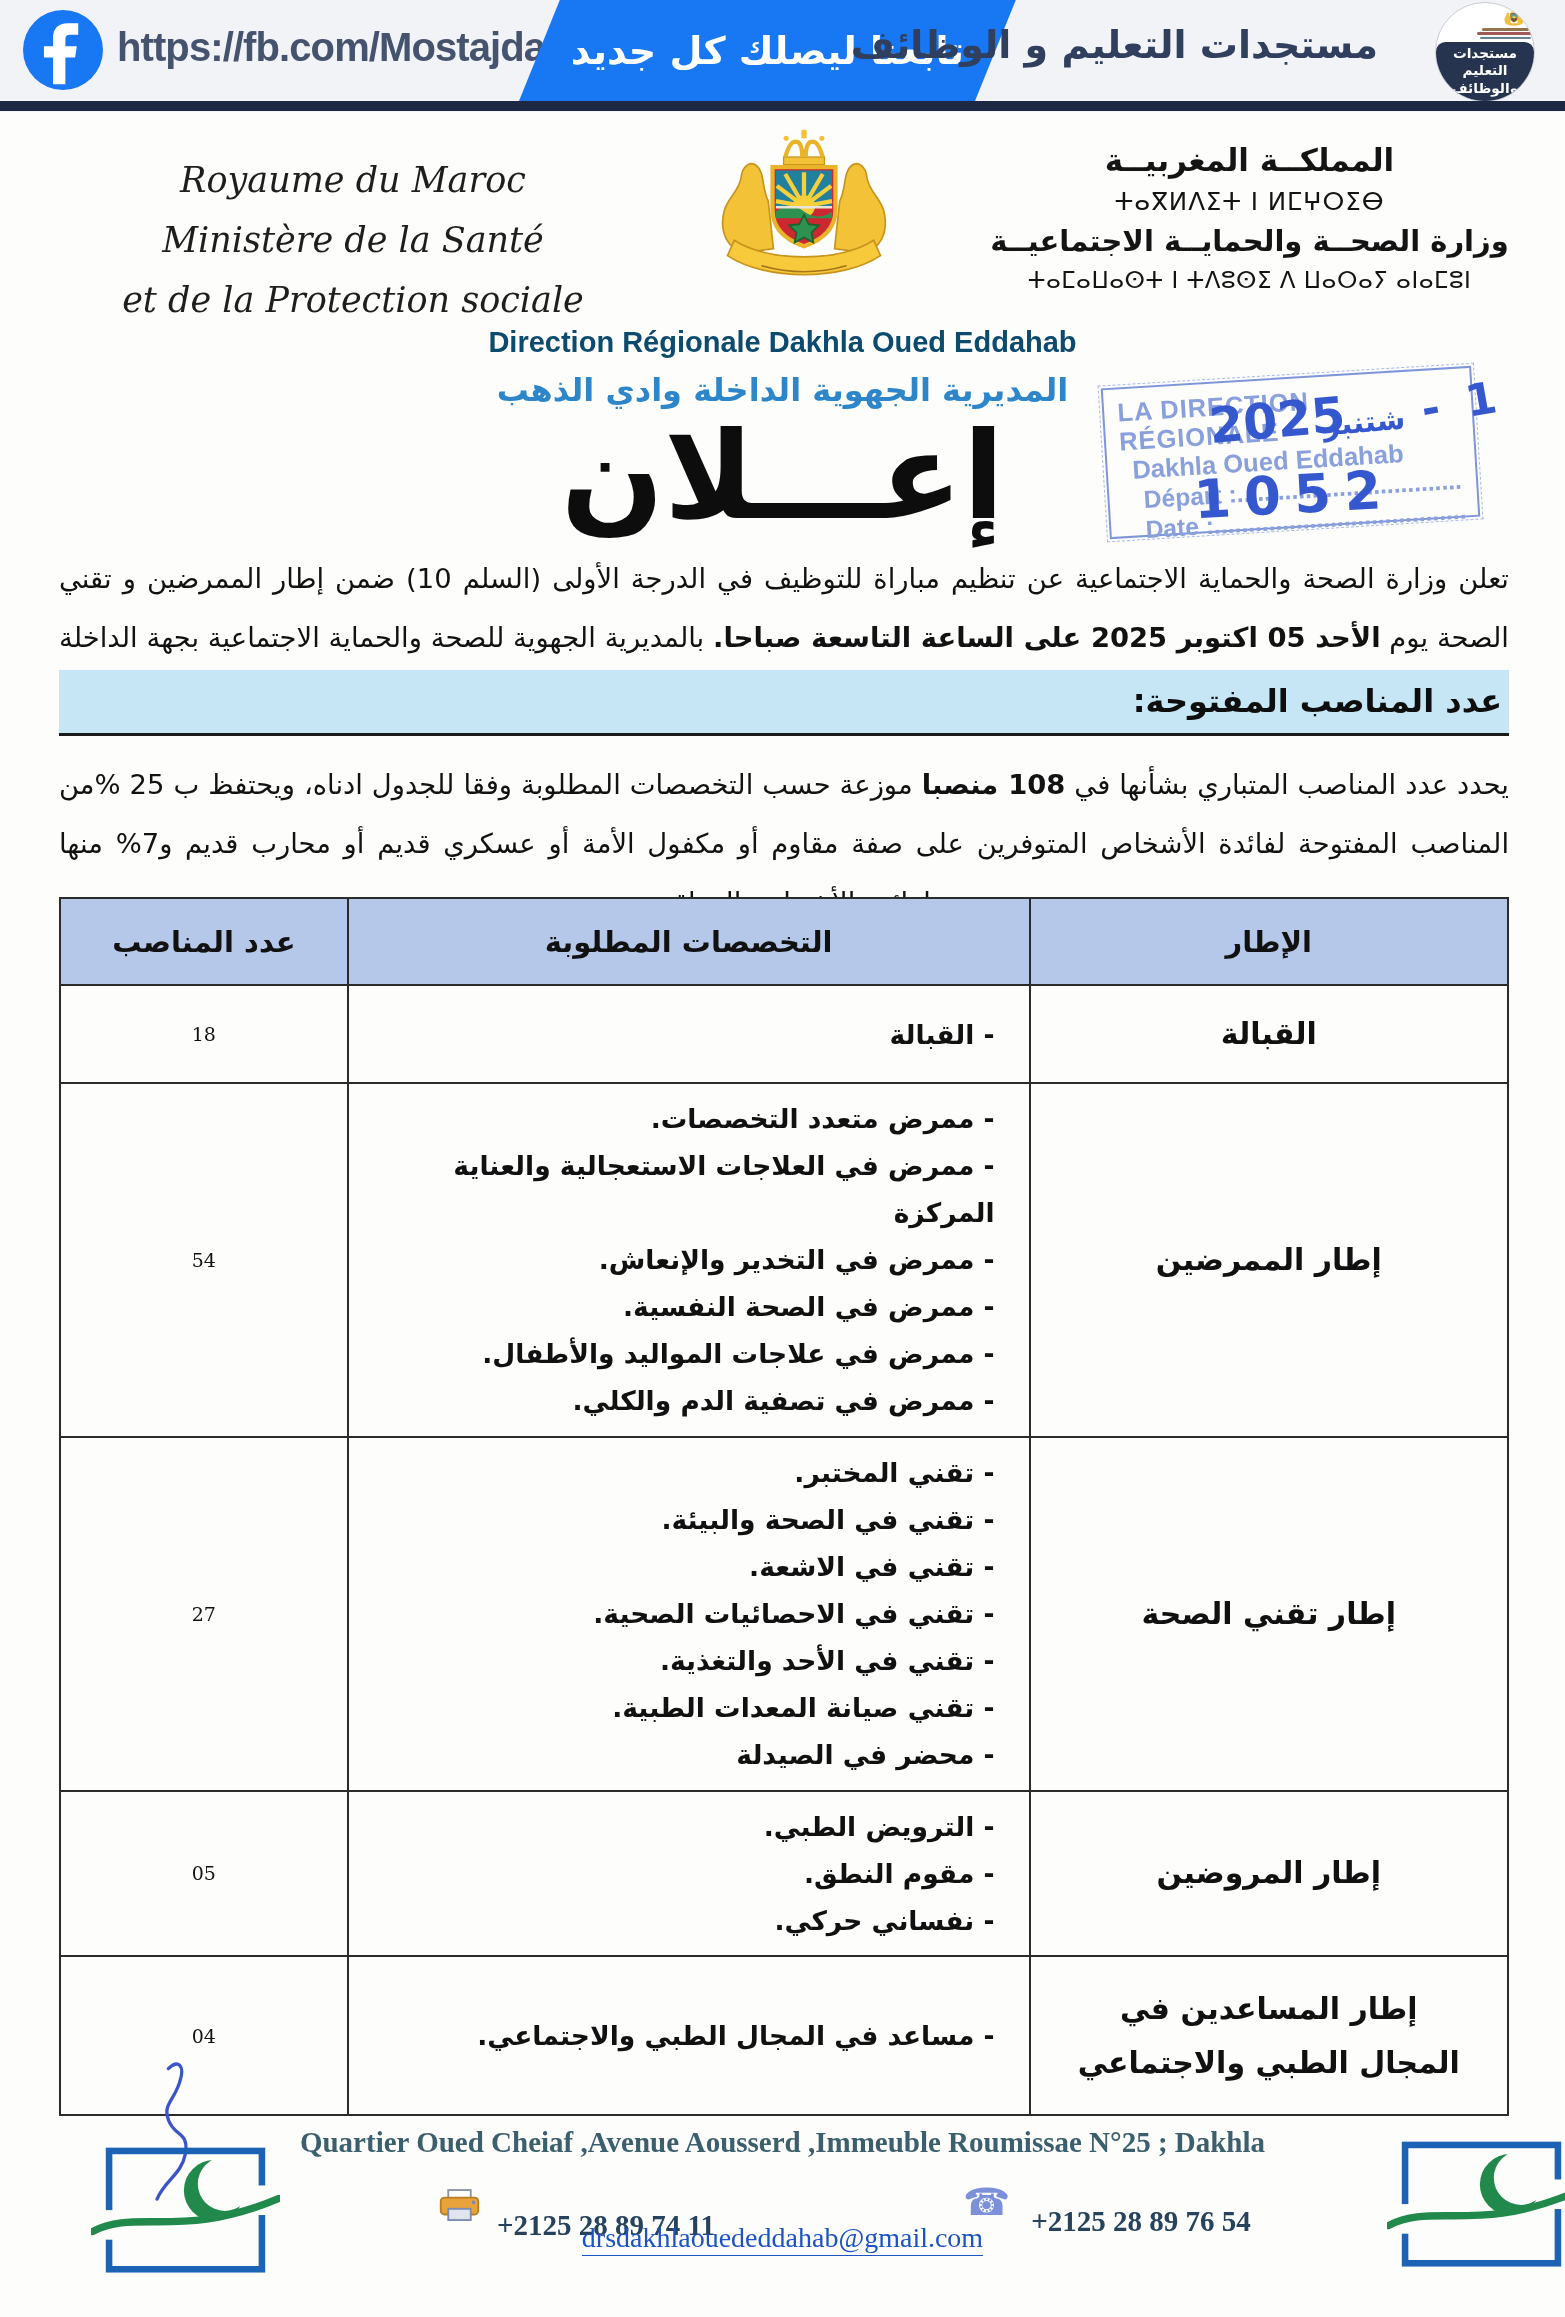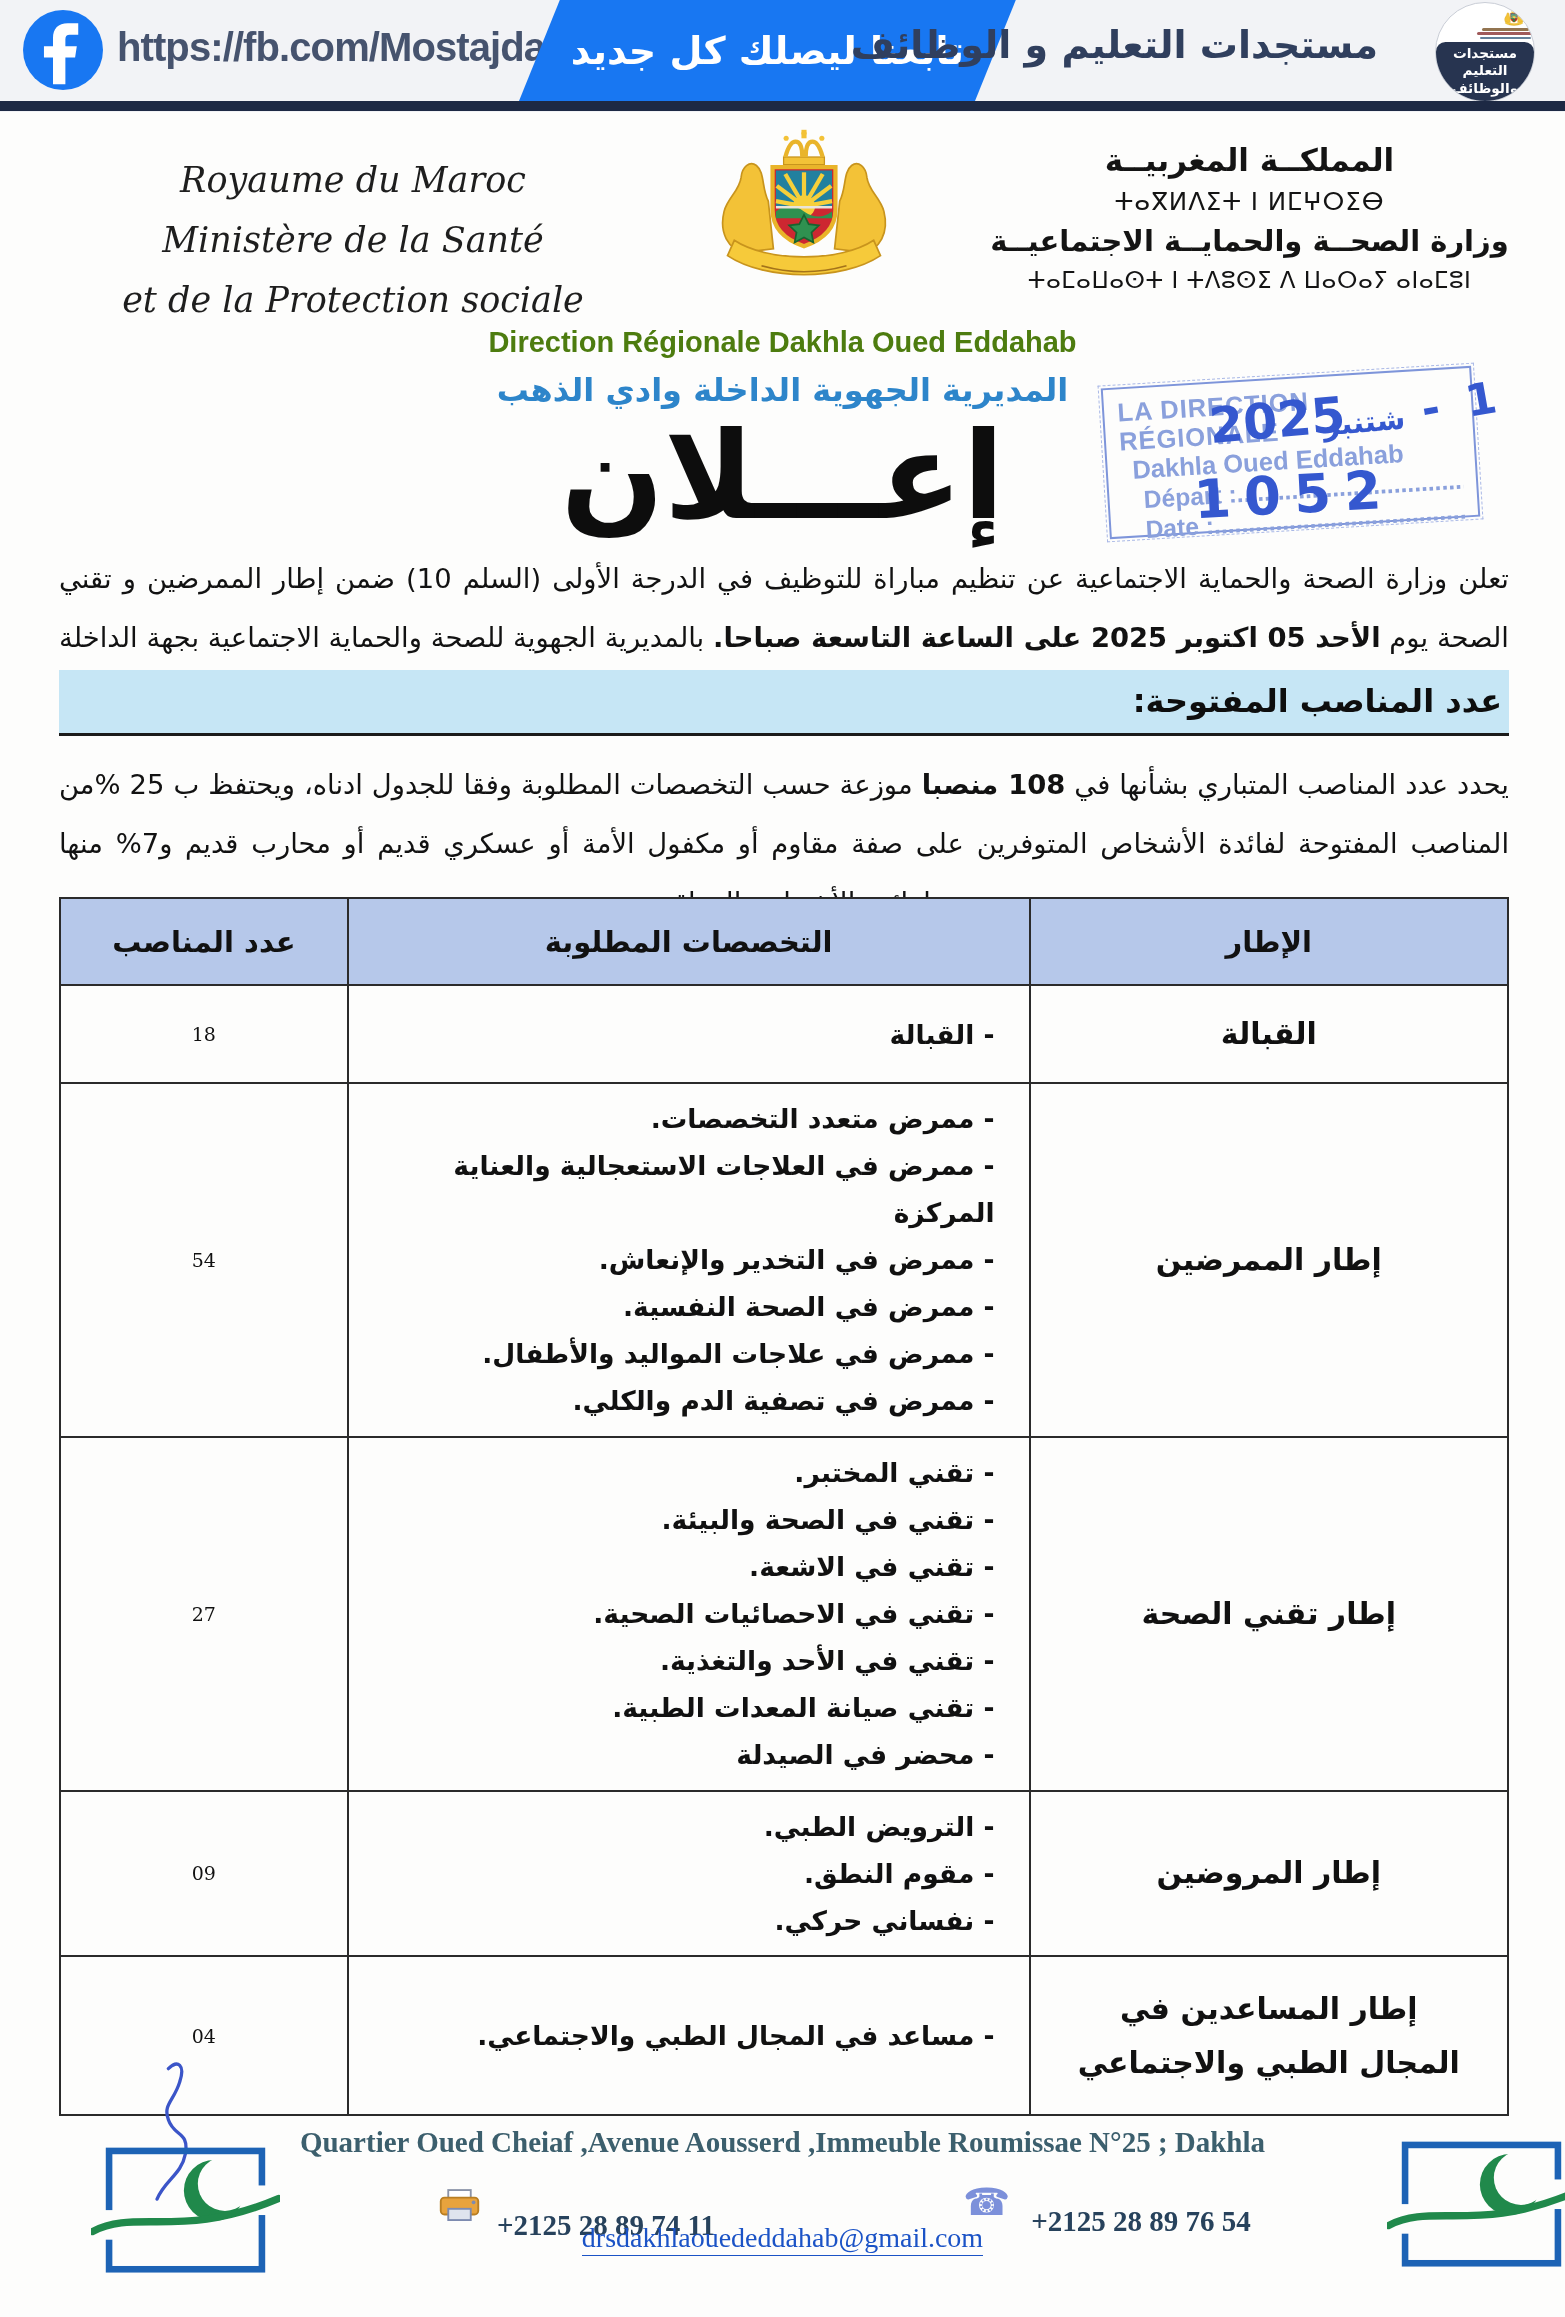--- a/index.html
+++ b/index.html
@@ -36,21 +36,21 @@
                  color:#1e1e1e; line-height:60px; }
   .coa-main { position:absolute; left:702px; top:123px; }
   .ar-head { position:absolute; left:956px; top:142px; width:587px; text-align:center;
              direction:rtl; color:#141414; }
   .ar-k  { font-size:31px; font-weight:bold; }
   .ar-t  { font-size:24.6px; letter-spacing:0.9px; margin-top:8.5px; }
   .ar-m  { font-size:29px; font-weight:bold; margin-top:8.5px; }
   .ar-t2 { font-size:23px; letter-spacing:0.5px; margin-top:8.5px; }
 
   .dir-fr { position:absolute; top:326px; left:0; width:100%; text-align:center;
-            font-family:"Liberation Sans", sans-serif; font-weight:bold; font-size:29px; color:#4d7c0f; }
+            font-family:"Liberation Sans", sans-serif; font-weight:bold; font-size:29px; color:#0c4a6e; }
   .dir-ar { position:absolute; top:371px; left:0; width:100%; text-align:center; direction:rtl;
             font-size:32px; font-weight:bold; color:#2d85ca; }
 
   
   .stamp { position:absolute; left:1105px; top:377px; width:371px; height:151px;
            transform:rotate(-3.5deg); border:2.8px solid #7e95da; outline:0.9px dashed #a9b8e6;
            outline-offset:2.8px; color:#8aa0dc; font-family:"Liberation Sans", sans-serif;
            padding:8.5px 13.2px; }
   .stamp-l1 { font-size:25.6px; font-weight:bold; letter-spacing:0.9px; }
   .stamp-l2 { font-size:25.6px; font-weight:bold; margin:0.9px 0 0 11.4px; }
@@ -249,21 +249,21 @@
           </td>
           <td class="count">27</td>
         </tr>
         <tr class="row-3">
           <td class="cadre">إطار المروضين</td>
           <td class="specs">
             <div class="spec-line">- الترويض الطبي.</div>
             <div class="spec-line">- مقوم النطق.</div>
             <div class="spec-line">- نفساني حركي.</div>
           </td>
-          <td class="count">09</td>
+          <td class="count">05</td>
         </tr>
         <tr class="row-4">
           <td class="cadre">إطار المساعدين في المجال الطبي والاجتماعي</td>
           <td class="specs">
             <div class="spec-line">- مساعد في المجال الطبي والاجتماعي.</div>
           </td>
           <td class="count">04</td>
         </tr>
       </tbody>
   </table>

